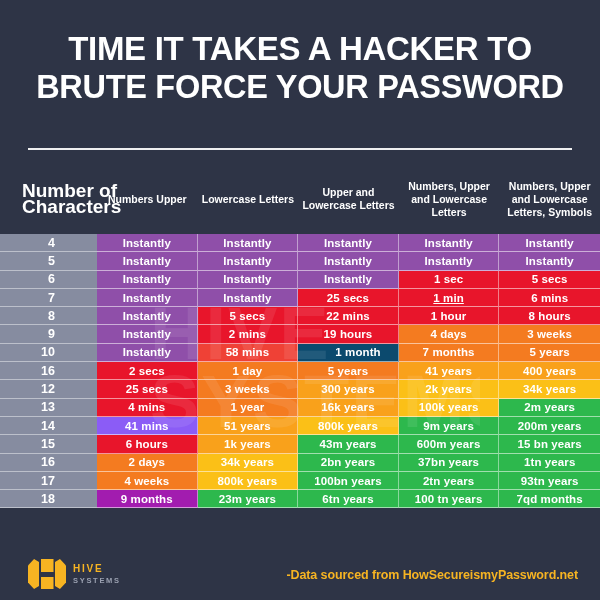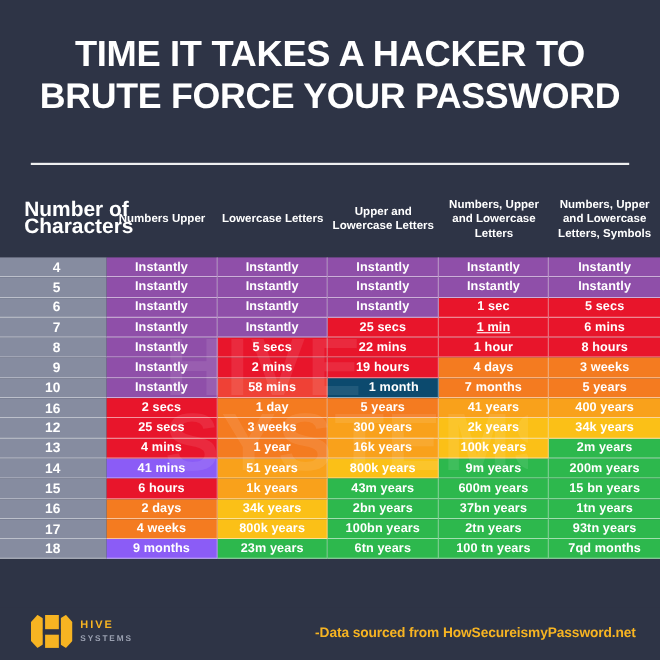--- a/index.html
+++ b/index.html
@@ -343,21 +343,21 @@
       <div class="trow">
         <div class="cell idx">17</div>
         <div class="cell val" style="background: rgb(244, 123, 32);">4 weeks</div>
         <div class="cell val" style="background: rgb(251, 192, 23);">800k years</div>
         <div class="cell val" style="background: rgb(45, 184, 77);">100bn years</div>
         <div class="cell val" style="background: rgb(45, 184, 77);">2tn years</div>
         <div class="cell val" style="background: rgb(45, 184, 77);">93tn years</div>
       </div>
       <div class="trow">
         <div class="cell idx">18</div>
-        <div class="cell val" style="background: #8b5cf6;">9 months</div>
+        <div class="cell val" style="background: #a21caf;">9 months</div>
         <div class="cell val" style="background: rgb(45, 184, 77);">23m years</div>
         <div class="cell val" style="background: rgb(45, 184, 77);">6tn years</div>
         <div class="cell val" style="background: rgb(45, 184, 77);">100 tn years</div>
         <div class="cell val" style="background: rgb(45, 184, 77);">7qd months</div>
       </div>
     </div>
 
   <div id="watermark">
     <div class="wm-text">HIVE</div>
     <div class="wm-text">SYSTEMS</div>

